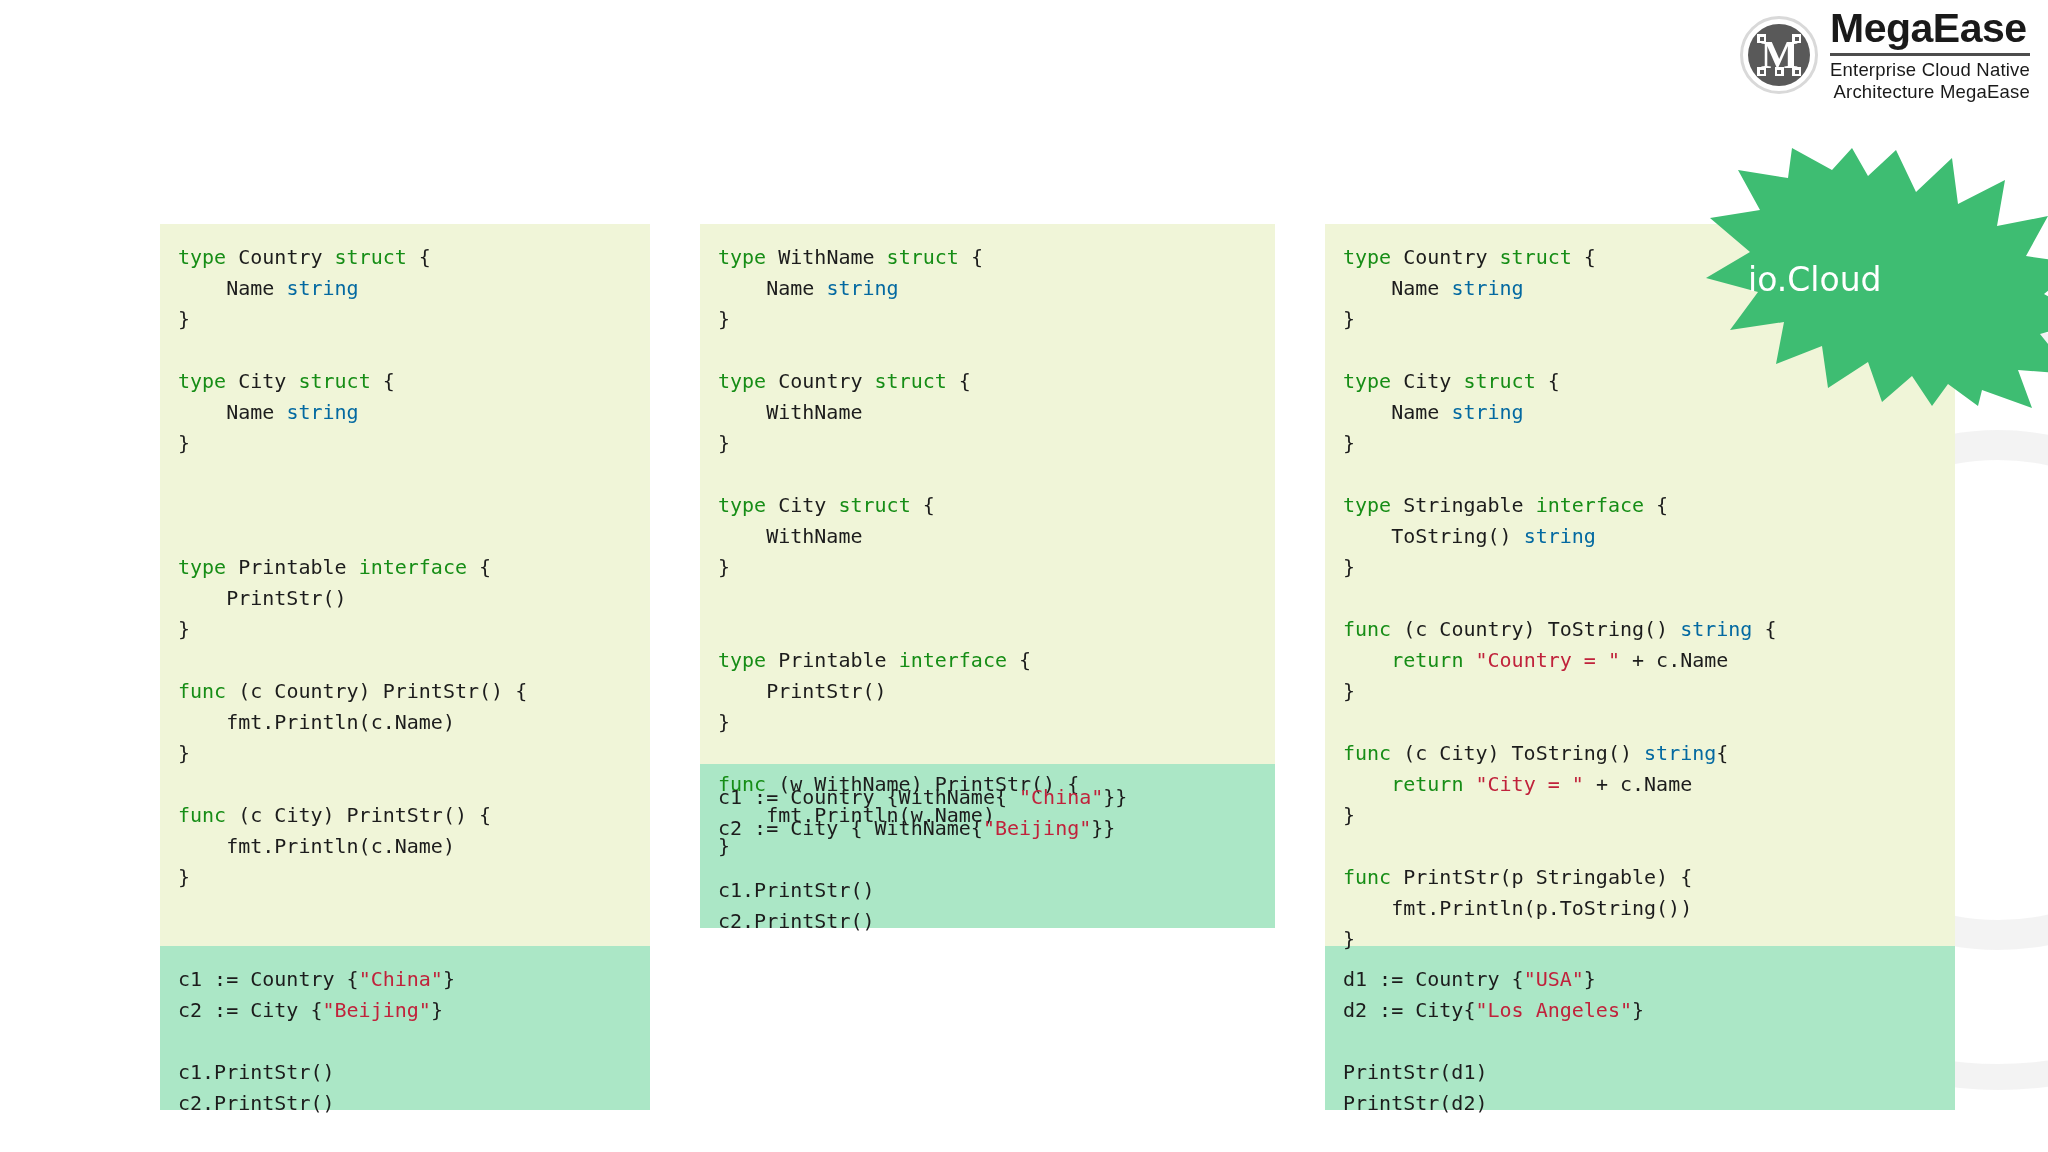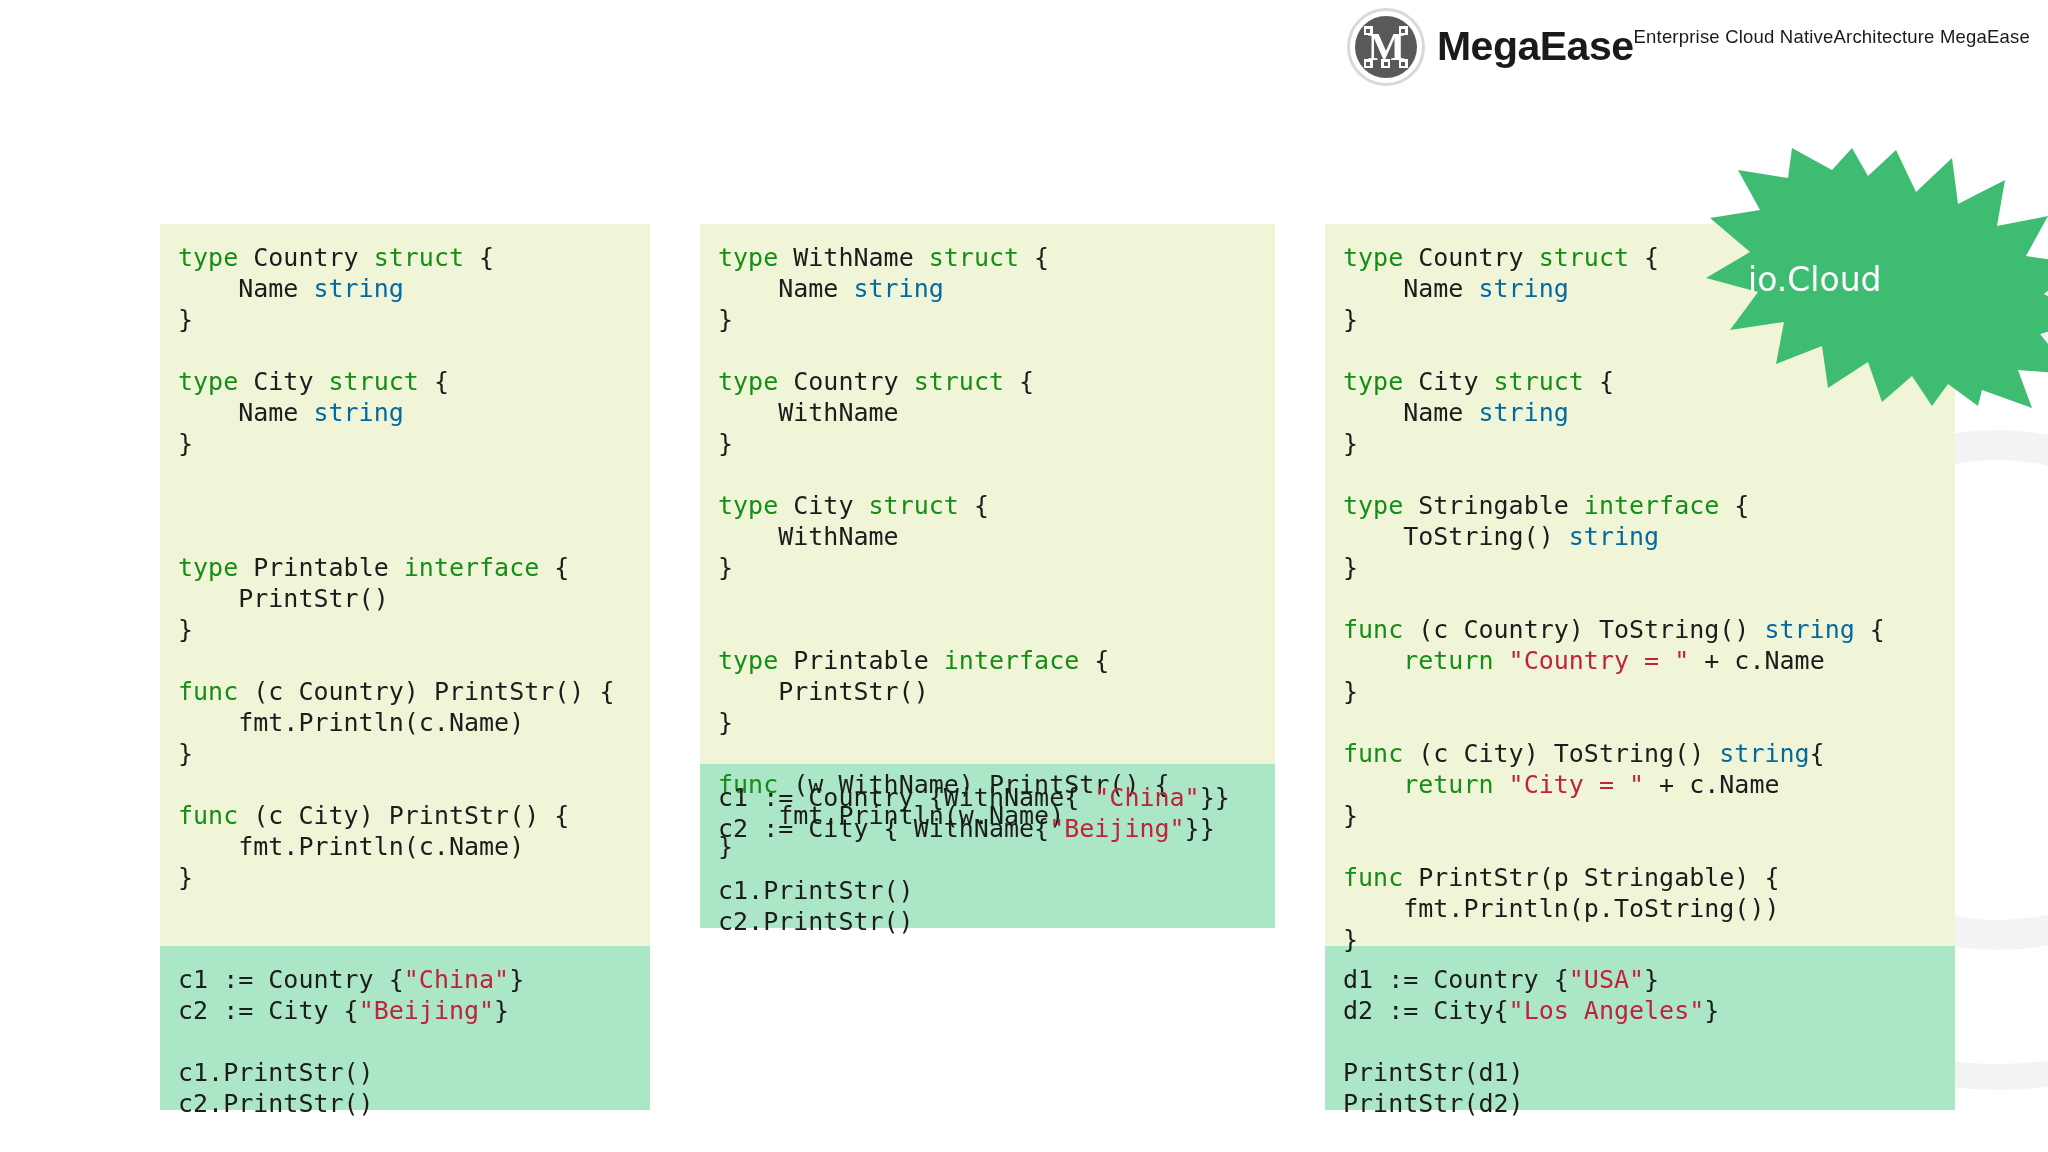--- a/index.html
+++ b/index.html
@@ -65,21 +65,21 @@
     width: 9px; height: 9px;
     background: #ffffff;
   }
   .logo-mark .disc .sq i { display:block; width:4px; height:4px; background:#595959; margin:2.5px; }
   .sq.tl { left: 9px;  top: 10px; }
   .sq.tr { right: 9px; top: 10px; }
   .sq.bl { left: 9px;  bottom: 10px; }
   .sq.br { right: 9px; bottom: 10px; }
   .sq.bc { left: 50%; margin-left: -4.5px; bottom: 10px; }
 
-  .logo-text { display: flex; }
+  .logo-text { display: flex; flex-direction: column; }
   .logo-name {
     font-size: 41px;
     font-weight: bold;
     color: #1a1a1a;
     letter-spacing: -.5px;
     line-height: 1.02;
   }
   .logo-rule { height: 3px; background: #4d4d4d; margin: 3px 0 3px 0; width: 100%; }
   .logo-tag {
     font-size: 18.5px;
@@ -129,21 +129,21 @@
   }
   .col.c1 .code-top { height: 722px; }
   .col.c2 .code-top { height: 540px; }
   .col.c3 .code-top { height: 722px; }
   .col.c1 .code-bottom { height: 164px; }
   .col.c2 .code-bottom { height: 164px; }
   .col.c3 .code-bottom { height: 164px; }
 
   pre.code {
     font-family: "DejaVu Sans Mono", monospace;
-    font-size: 25px;
+    font-size: 20px;
     line-height: 31px;
     color: #1c1c1c;
     white-space: pre;
     margin: 0;
   }
   .kw   { color: #168d16; }
   .str  { color: #c0223b; }
   .typ  { color: #0369a1; }
 
   

